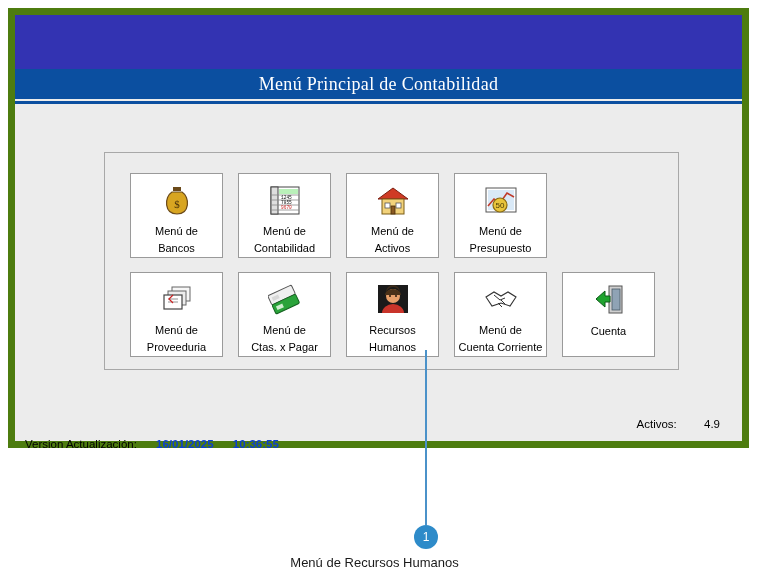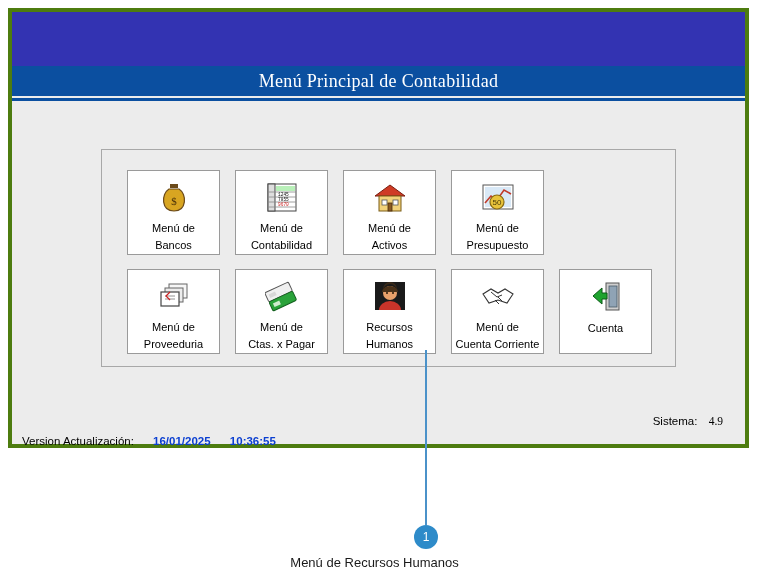--- a/index.html
+++ b/index.html
@@ -15,21 +15,21 @@
     overflow: hidden;
   }
 
   #app-window {
     position: absolute;
     left: 8px;
     top: 8px;
     width: 741px;
     height: 440px;
     background: #ececec;
-    border: 4px solid #4d7c0f;
+    border: 7px solid #4d7c0f;
     box-sizing: border-box;
   }
 
   #title-banner {
     position: absolute;
     left: 0;
     top: 0;
     width: 100%;
     height: 54px;
     background: #3333b2;
@@ -134,21 +134,21 @@
     color: #0b3fd1;
     font-weight: bold;
     margin-left: 16px;
   }
   #version-line {
     position: absolute;
     right: 22px;
     top: 13px;
     font-size: 11.5px;
   }
-  #version-line .vnum { margin-left: 8px; font-family: Liberation Serif, serif; }
+  #version-line .vnum { margin-left: 24px; }
 
   
   #callout-line {
     position: absolute;
     left: 425px;
     top: 350px;
     width: 2px;
     height: 175px;
     background: #4b92c9;
   }
@@ -328,21 +328,21 @@
 
   </div>
 
   <div id="status-area">
     <div id="update-line">
       <span>Version Actualización:</span>
       <span class="stamp">16/01/2025</span>
       <span class="stamp">10:36:55</span>
     </div>
     <div id="version-line">
-      <span>Sistema:</span>
+      <span>Activos:</span>
       <span class="vnum">4.9</span>
     </div>
   </div>
 
 </div>
 
 <div id="callout-line"></div>
 <div id="callout-badge">1</div>
 <div id="callout-caption">Menú de Recursos Humanos</div>
 

